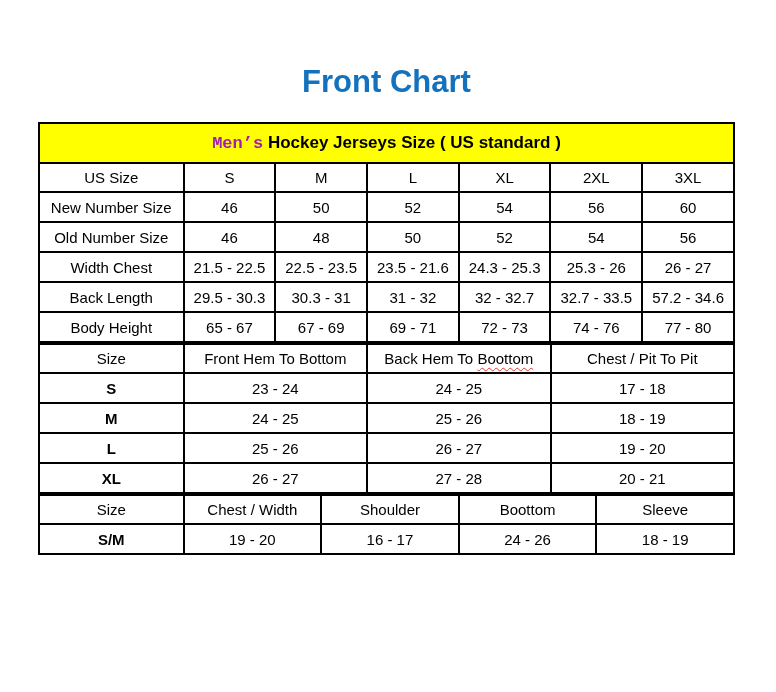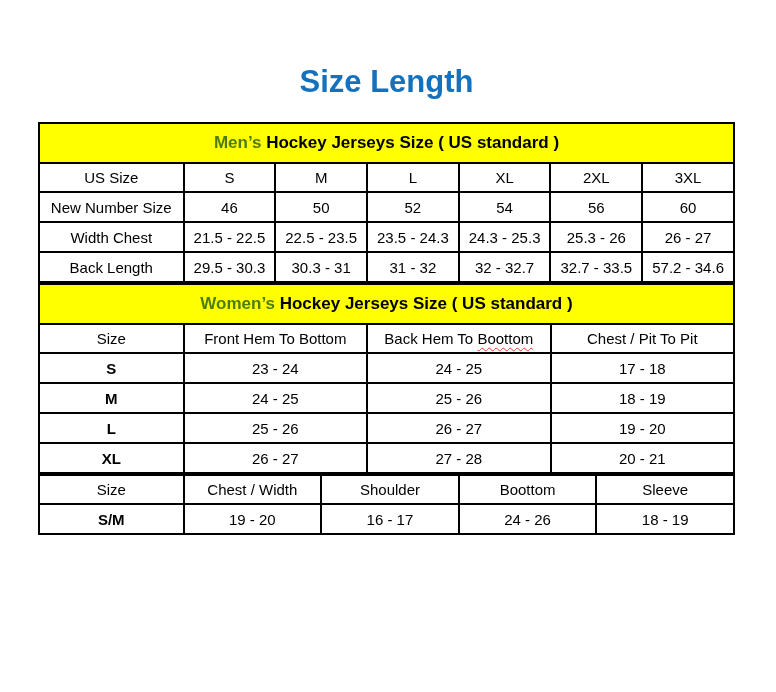--- a/index.html
+++ b/index.html
@@ -43,21 +43,21 @@
     white-space: nowrap;
   }
   col.first { width: 20.8%; }
   tr.banner-row td {
     height: 38px;
     background: #FFFF00;
     font-size: 17px;
     font-weight: bold;
     color: #000000;
   }
-  tr.banner-row .accent { color: #4d7c0f; }
+  tr.banner-row .accent { color: #a21caf; font-family: Liberation Mono, monospace; }
   tr.head-row th {
     height: 27px;
     font-size: 15px;
     font-weight: normal;
     color: #000000;
   }
   tr.data-row td {
     height: 28px;
     font-size: 15px;
     font-weight: normal;
@@ -66,21 +66,21 @@
   tr.data-row td.bold { font-weight: bold; }
   .wavy {
     text-decoration: underline wavy #E03C31;
     text-decoration-thickness: 1px;
     text-underline-offset: 3px;
   }
 </style>
 </head>
 <body>
 
-<div class="page-title">Size Length</div>
+<div class="page-title">Front Chart</div>
 
 <div class="chart-wrap">
   <table class="size-table">
       <colgroup>
         <col class="first">
         <col>
         <col>
         <col>
         <col>
         <col>
@@ -102,50 +102,65 @@
         <tr class="data-row">
           <td>New Number Size</td>
           <td>46</td>
           <td>50</td>
           <td>52</td>
           <td>54</td>
           <td>56</td>
           <td>60</td>
         </tr>
         <tr class="data-row">
+          <td>Old Number Size</td>
+          <td>46</td>
+          <td>48</td>
+          <td>50</td>
+          <td>52</td>
+          <td>54</td>
+          <td>56</td>
+        </tr>
+        <tr class="data-row">
           <td>Width Chest</td>
           <td>21.5 - 22.5</td>
           <td>22.5 - 23.5</td>
-          <td>23.5 - 24.3</td>
+          <td>23.5 - 21.6</td>
           <td>24.3 - 25.3</td>
           <td>25.3 - 26</td>
           <td>26 - 27</td>
         </tr>
         <tr class="data-row">
           <td>Back Length</td>
           <td>29.5 - 30.3</td>
           <td>30.3 - 31</td>
           <td>31 - 32</td>
           <td>32 - 32.7</td>
           <td>32.7 - 33.5</td>
           <td>57.2 - 34.6</td>
         </tr>
+        <tr class="data-row">
+          <td>Body Height</td>
+          <td>65 - 67</td>
+          <td>67 - 69</td>
+          <td>69 - 71</td>
+          <td>72 - 73</td>
+          <td>74 - 76</td>
+          <td>77 - 80</td>
+        </tr>
       </tbody>
     </table>
   <table class="size-table">
       <colgroup>
         <col class="first">
         <col>
         <col>
         <col>
       </colgroup>
       <tbody>
-        <tr class="banner-row">
-          <td colspan="4"><span class="accent">Women’s</span><span> Hockey Jerseys Size ( US standard )</span></td>
-        </tr>
         <tr class="head-row">
           <th>Size</th>
           <th>Front Hem To Bottom</th>
           <th><span>Back Hem To </span><span class="wavy">Boottom</span></th>
           <th>Chest / Pit To Pit</th>
         </tr>
         <tr class="data-row">
           <td class="bold">S</td>
           <td>23 - 24</td>
           <td>24 - 25</td>

